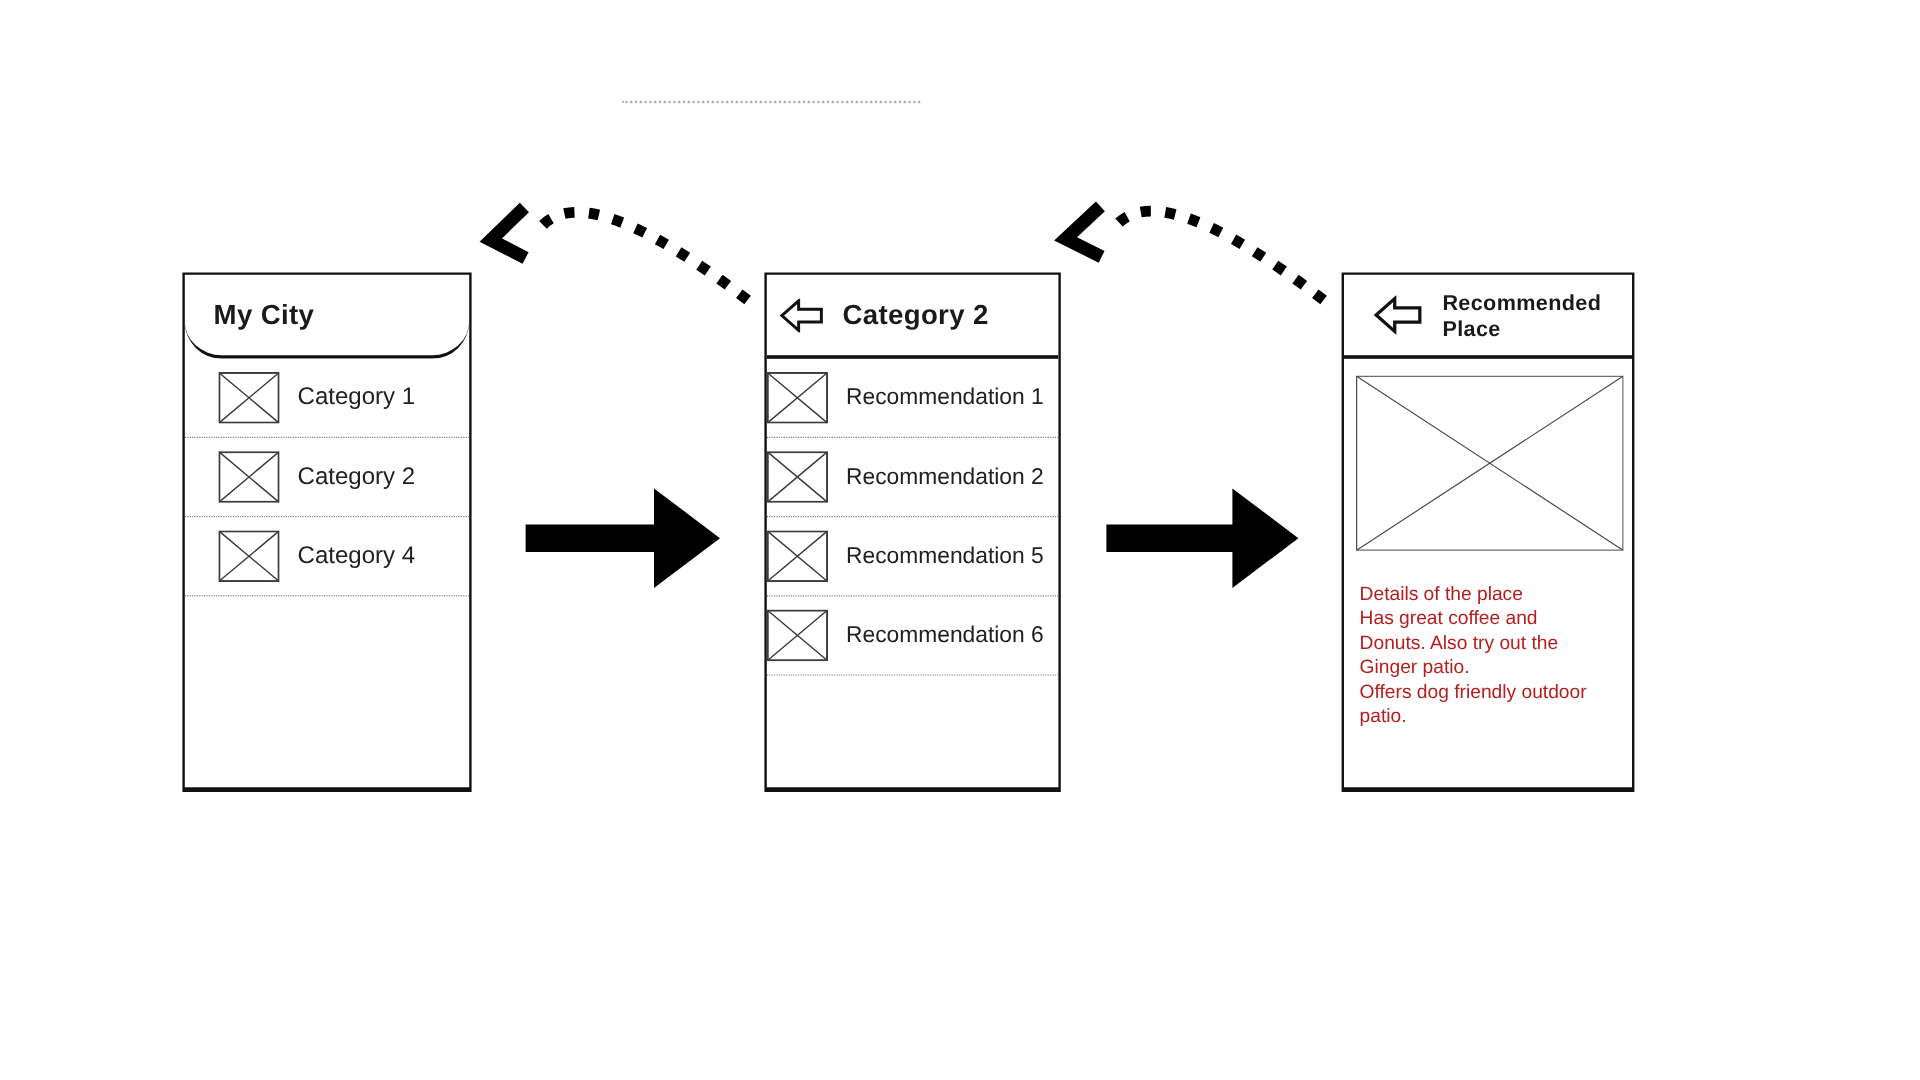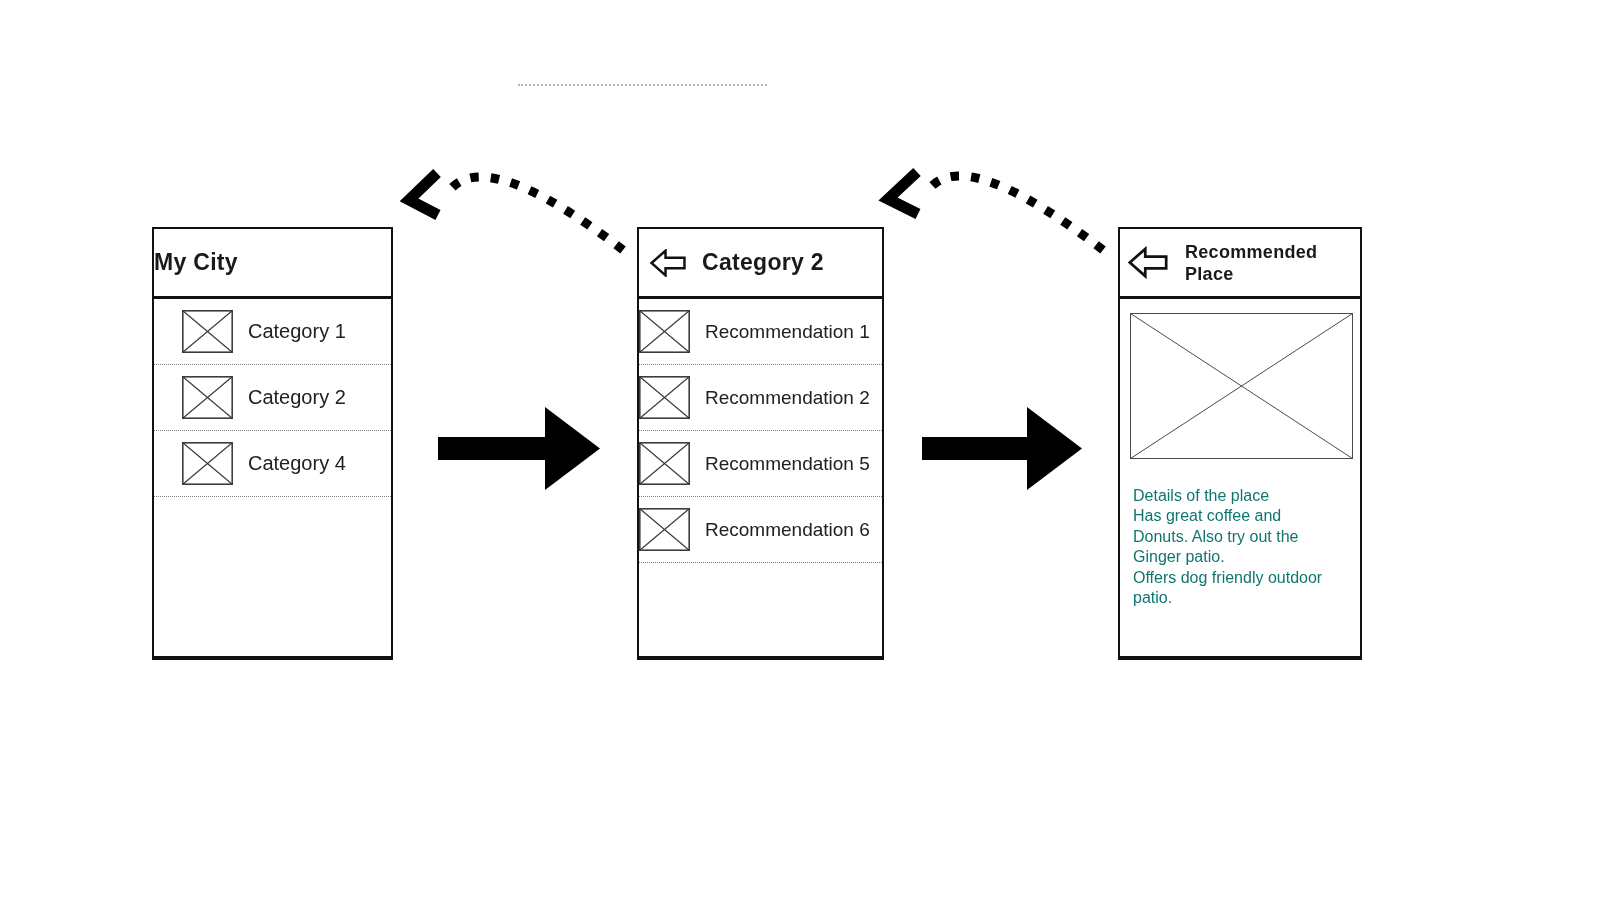--- a/index.html
+++ b/index.html
@@ -10,40 +10,40 @@
               border-top:2px dotted #b5b5b5;}
 
   .screen{position:absolute;top:227px;height:433px;background:#fff;box-sizing:border-box;
           border:2.5px solid #111;border-bottom-width:4px;overflow:hidden;}
   #screen-1{left:152px;width:241px;}
   #screen-2{left:637px;width:247px;}
   #screen-3{left:1118px;width:244px;}
 
   .hdr{height:70px;box-sizing:border-box;border-bottom:3px solid #111;
        display:flex;align-items:center;}
-  #screen-1 .hdr{}
+  #screen-1 .hdr{padding-left:24px;border-radius:31px;}
   #screen-2 .hdr{padding-left:10px;}
-  #screen-3 .hdr{padding-left:8px;}
+  #screen-3 .hdr{padding-left:25px;}
   .hdr .title{font-weight:bold;font-size:23px;letter-spacing:.3px;color:#1a1a1a;}
   #screen-3 .hdr .title{font-size:18px;line-height:22px;max-width:132px;}
   .back-ic{flex:0 0 auto;display:block;}
   #screen-2 .back-ic{width:38px;height:28px;margin-right:15px;}
   #screen-3 .back-ic{width:40px;height:33px;margin-right:17px;}
 
   .row{height:66px;box-sizing:border-box;border-bottom:1px dotted #7e7e7e;
        display:flex;align-items:center;}
   #screen-1 .row{padding-left:28px;}
   #screen-2 .row{}
   .ph{width:51px;height:43px;flex:0 0 auto;display:block;}
   .row .lbl{margin-left:15px;white-space:nowrap;}
   #screen-1 .row .lbl{font-size:20px;}
   #screen-2 .row .lbl{font-size:19px;}
 
   .big-ph{display:block;width:223px;height:146px;margin:14px 8px 0 10px;}
-  .details{margin:27px 12px 0 13px;font-size:16px;line-height:20.4px;color:#0f766e;}
+  .details{margin:27px 12px 0 13px;font-size:16px;line-height:20.4px;color:#b91c1c;}
 
   .overlay{position:absolute;left:0;top:0;width:1600px;height:900px;pointer-events:none;}
 </style>
 </head>
 <body>
 
 <div id="canvas">
 
   <div class="faint-line"></div>
 

